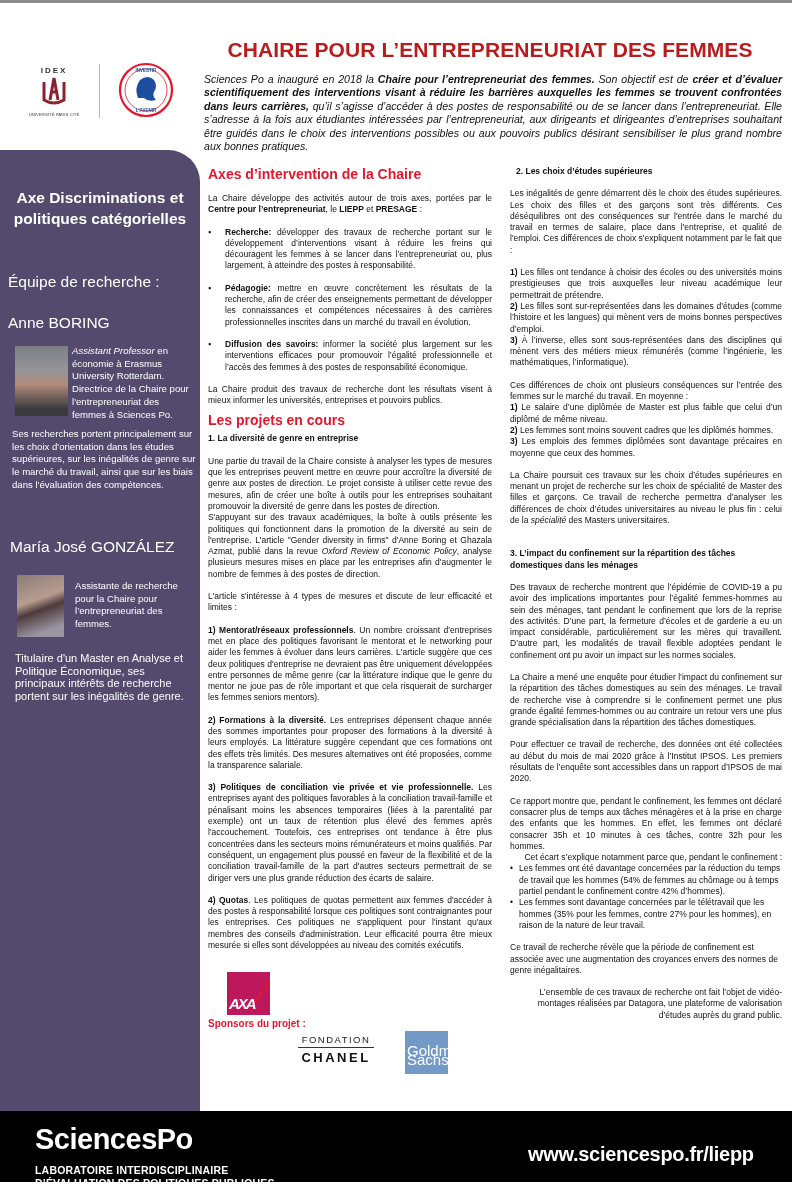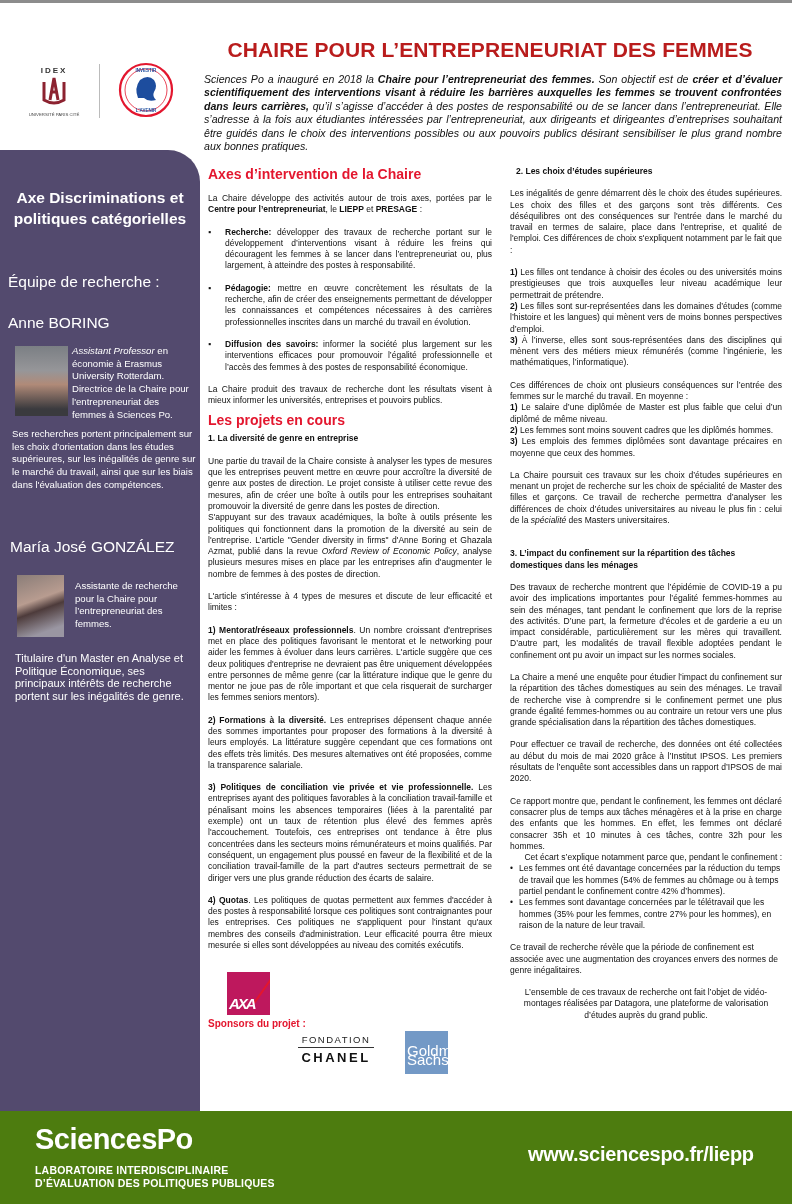--- a/index.html
+++ b/index.html
@@ -35,21 +35,21 @@
 .bul .txt{flex:1}
 .sponsors{position:absolute;left:208px;top:1018px;color:#e3162e;font-weight:bold;font-size:10px}
 .axa{position:absolute;left:227px;top:972px;width:43px;height:43px;background:#be185d;overflow:hidden}
 .axa-line{position:absolute;left:20px;top:16px;width:34px;height:2px;background:#e3162e;transform:rotate(-55deg)}
 .axa-t{position:absolute;left:2px;bottom:3px;color:#fff;font-weight:bold;font-size:15px;letter-spacing:-2px;font-style:italic}
 .chanel{position:absolute;left:298px;top:1034px;width:76px;text-align:center}
 .chanel-f{font-size:9.5px;letter-spacing:1.5px;color:#222}
 .chanel-line{height:1px;background:#333;margin:2px 0}
 .chanel-c{font-size:13px;font-weight:bold;letter-spacing:2.5px;color:#111}
 .gs{position:absolute;left:405px;top:1031px;width:43px;height:43px;background:#7399c6;color:#fff;font-family:Liberation Sans, sans-serif;font-size:15px;line-height:8.5px;padding:16px 2px}
-.footer{position:absolute;left:0;top:1111px;width:792px;height:93px;background:#4d7c0f;color:#fff}
+.footer{position:absolute;left:0;top:1111px;width:792px;height:71px;background:#000000;color:#fff}
 .sp-logo{position:absolute;left:35px;top:12px;font-size:29px;font-weight:bold;letter-spacing:-0.5px}
 .sp-lab{position:absolute;left:35px;top:53px;font-size:10.5px;line-height:13px;font-weight:bold;letter-spacing:0.2px}
 .url{position:absolute;left:528px;top:32px;font-size:20px;font-weight:bold;letter-spacing:-0.3px}
 .it{font-style:italic}
 </style>
 </head>
 <body>
 
 <div class="topbar"></div>
 
@@ -175,21 +175,21 @@
       <span class="dot" style="width:9px;font-weight:normal">•</span>
       <span class="txt">Les femmes ont été davantage concernées par la réduction du temps de travail que les hommes (54% de femmes au chômage ou à temps partiel pendant le confinement contre 42% d’hommes).</span>
     </div>
   <div class="bul" style="text-align:left">
       <span class="dot" style="width:9px;font-weight:normal">•</span>
       <span class="txt">Les femmes sont davantage concernées par le télétravail que les hommes (35% pour les femmes, contre 27% pour les hommes), en raison de la nature de leur travail.</span>
     </div>
   <div class="gap"></div>
   <p style="text-align:left">Ce travail de recherche révèle que la période de confinement est associée avec une augmentation des croyances envers des normes de genre inégalitaires.</p>
   <div class="gap"></div>
-  <p style="text-align:center">L’ensemble de ces travaux de recherche ont fait l’objet de vidéo-montages réalisées par Datagora, une plateforme de valorisation d’études auprès du grand public.</p>
+  <p style="text-align:right">L’ensemble de ces travaux de recherche ont fait l’objet de vidéo-montages réalisées par Datagora, une plateforme de valorisation d’études auprès du grand public.</p>
 </section>
 
 <footer class="footer">
   <div class="sp-logo">SciencesPo</div>
   <div class="sp-lab">
     <div>LABORATOIRE INTERDISCIPLINAIRE</div>
     <div>D’ÉVALUATION DES POLITIQUES PUBLIQUES</div>
   </div>
   <div class="url">www.sciencespo.fr/liepp</div>
 </footer>

